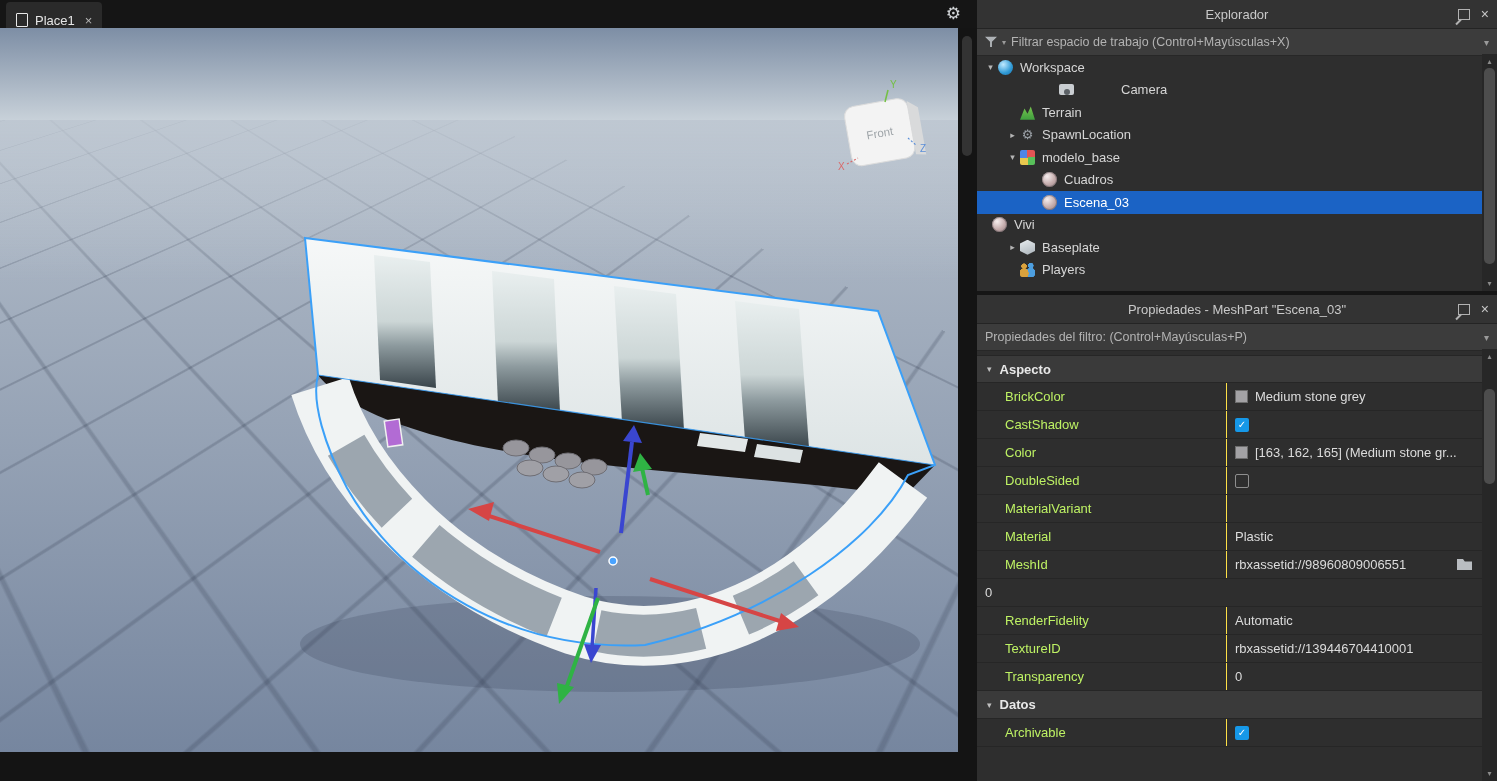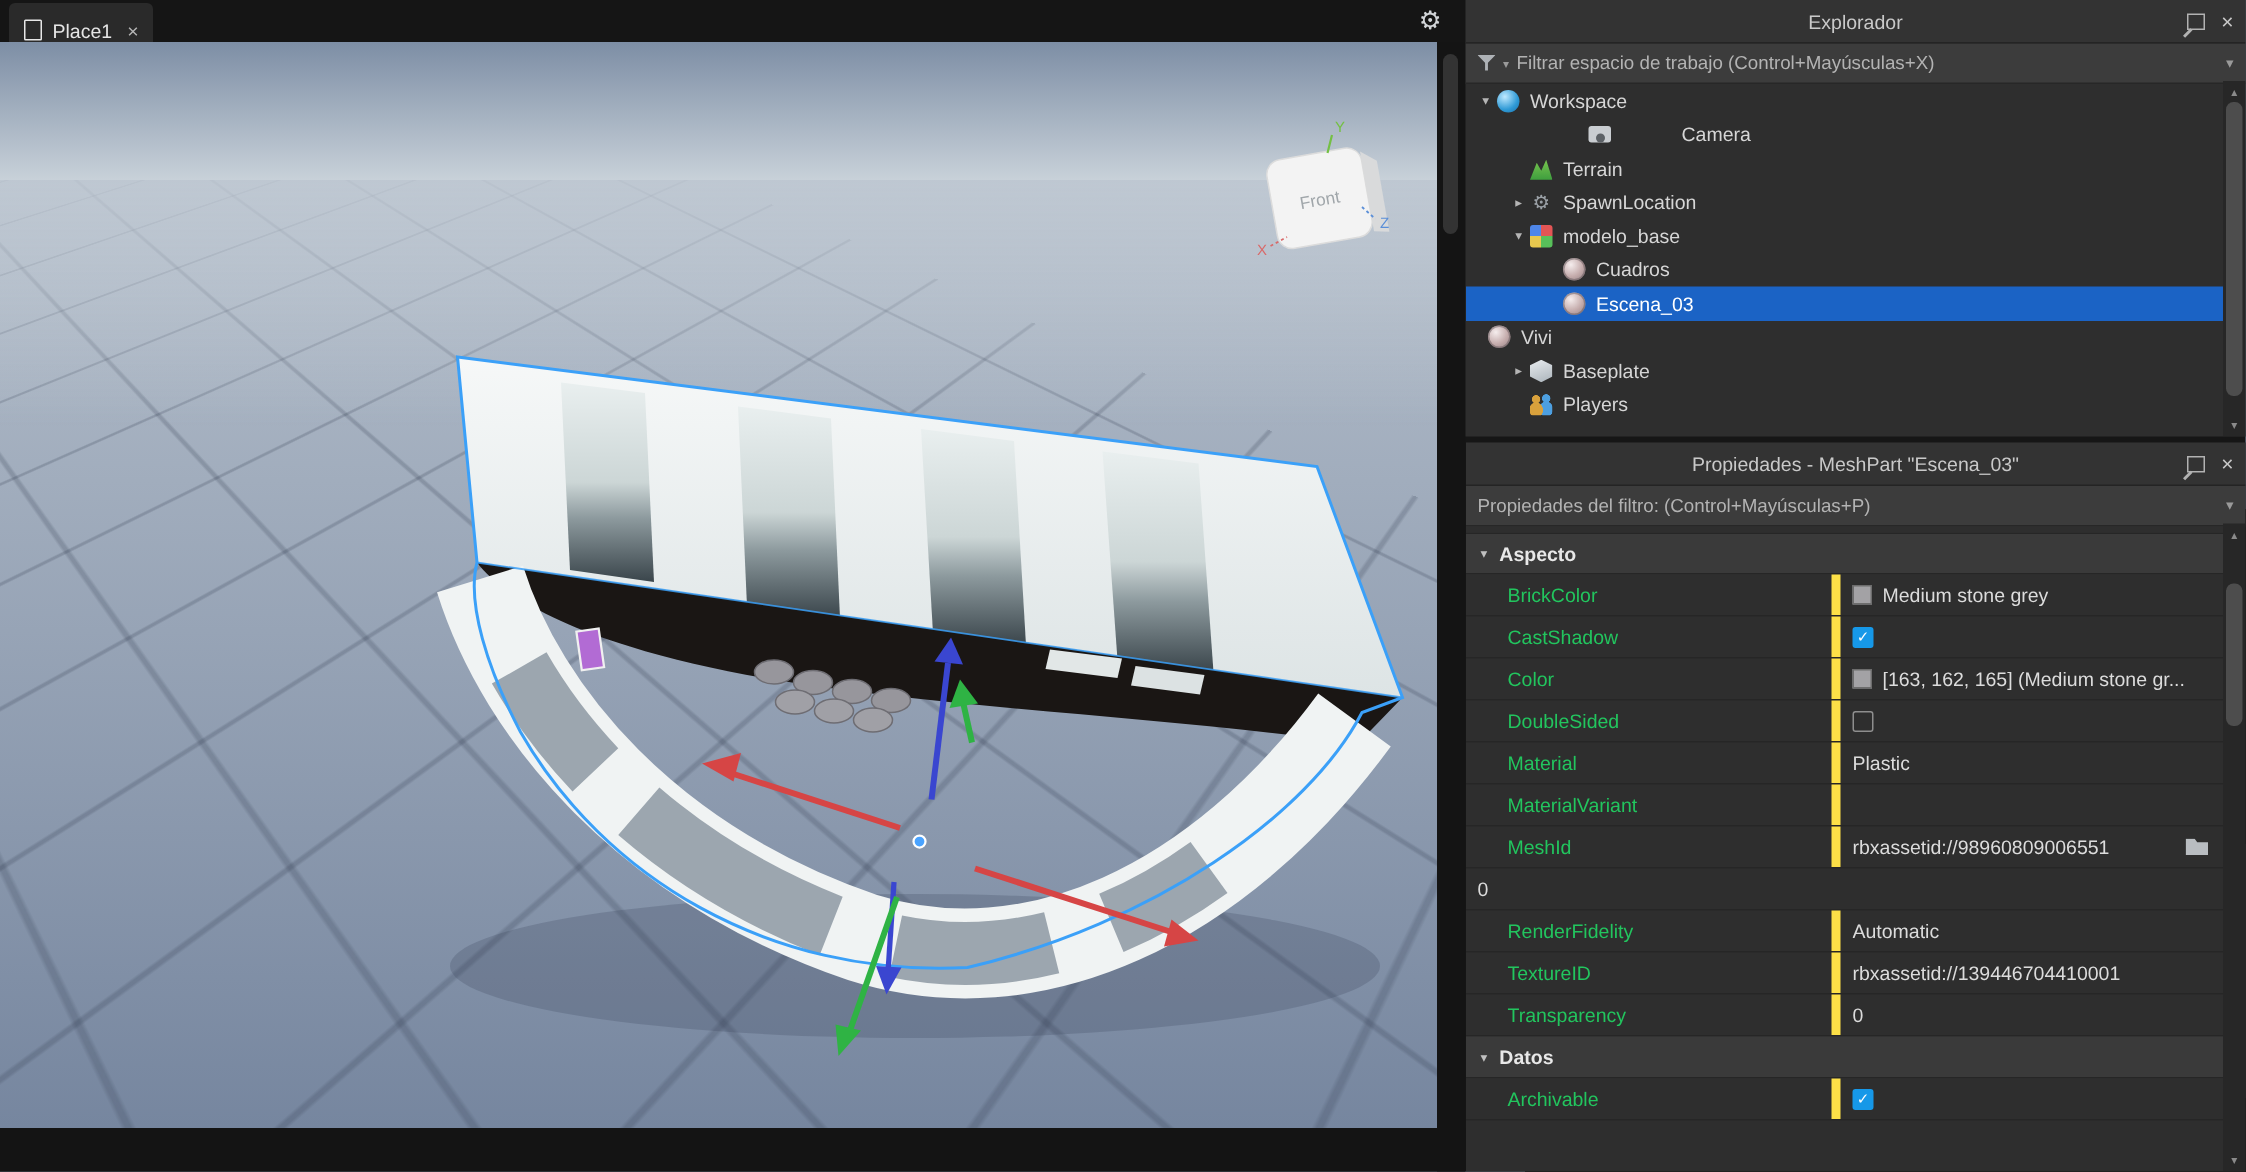--- a/index.html
+++ b/index.html
@@ -77,21 +77,21 @@
 
   
   .props{position:absolute;top:54px;left:0;right:15px;bottom:0;overflow:hidden;}
   .prop-section{height:28px;box-sizing:border-box;background:#3a3a3a;border-bottom:1px solid #262626;
                 display:flex;align-items:center;padding-left:10px;gap:8px;color:#e8e8e8;
                 font-weight:bold;font-size:13px;}
   .prop-section.first{margin-top:6px;border-top:1px solid #262626;}
   .sec-arrow{font-size:9px;color:#c0c0c0;font-weight:normal;}
   .prop-row{display:flex;height:28px;box-sizing:border-box;border-bottom:1px solid #262626;font-size:13px;}
   .prop-name{flex:0 0 250px;box-sizing:border-box;display:flex;align-items:center;padding-left:28px;
-             color:#22c55e;border-right:6px solid #fde047;white-space:nowrap;}
+             color:#bef264;border-right:1px solid #fde047;white-space:nowrap;}
   .prop-value{flex:1;display:flex;align-items:center;padding-left:8px;color:#dcdcdc;
               overflow:hidden;white-space:nowrap;}
   .pv-text{overflow:hidden;text-overflow:ellipsis;white-space:nowrap;}
   .cb{width:14px;height:14px;box-sizing:border-box;border-radius:2px;display:flex;align-items:center;
       justify-content:center;font-size:10px;color:#fff;}
   .cb.on{background:#1698e8;}
   .cb.off{border:1px solid #8e8e8e;}
   .swatch{width:13px;height:13px;border:1px solid #6d6d6d;margin-right:7px;flex:0 0 13px;box-sizing:border-box;}
   .folder{width:15px;height:11px;margin-left:auto;margin-right:10px;background:#b9bdc1;flex:0 0 15px;
           clip-path:polygon(0 0,40% 0,52% 22%,100% 22%,100% 100%,0 100%);}
@@ -318,29 +318,29 @@
           <span class="pv-text">[163, 162, 165] (Medium stone gr...</span>
         </div>
       </div>
       <div class="prop-row">
         <div class="prop-name">DoubleSided</div>
         <div class="prop-value">
           <span class="cb off"></span>
         </div>
       </div>
       <div class="prop-row">
+        <div class="prop-name">MaterialVariant</div>
+        <div class="prop-value">
+          <span class="pv-text"></span>
+        </div>
+      </div>
+      <div class="prop-row">
         <div class="prop-name">Material</div>
         <div class="prop-value">
           <span class="pv-text">Plastic</span>
-        </div>
-      </div>
-      <div class="prop-row">
-        <div class="prop-name">MaterialVariant</div>
-        <div class="prop-value">
-          <span class="pv-text"></span>
         </div>
       </div>
       <div class="prop-row">
         <div class="prop-name">MeshId</div>
         <div class="prop-value">
           <span class="pv-text">rbxassetid://98960809006551</span>
           <span class="folder"></span>
         </div>
       </div>
       <div class="prop-row">

